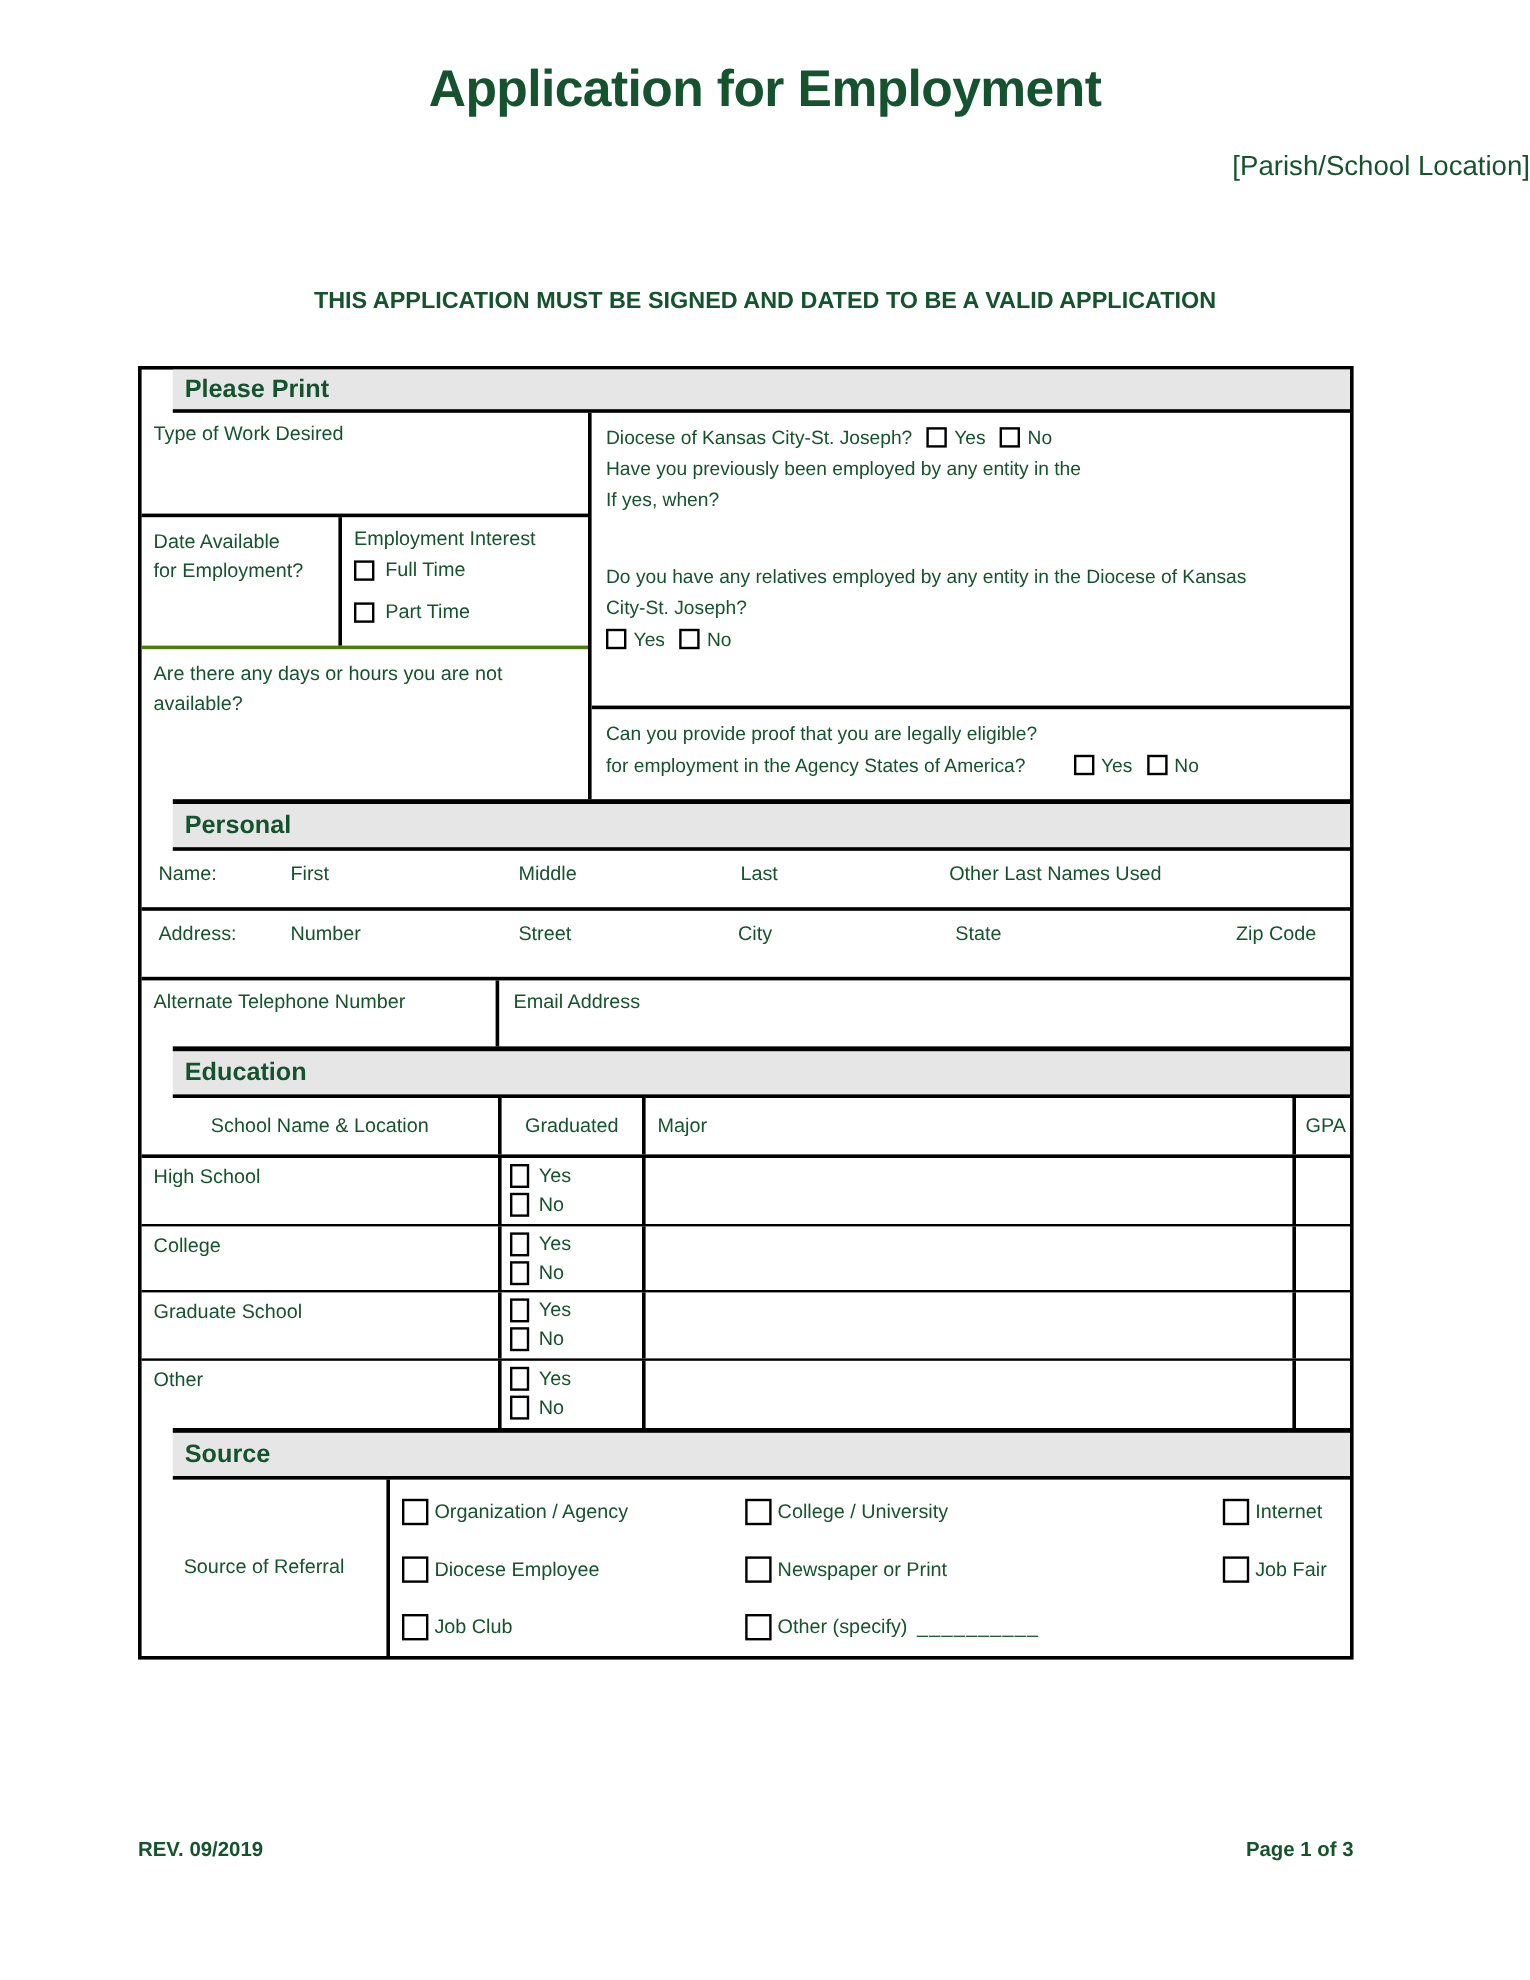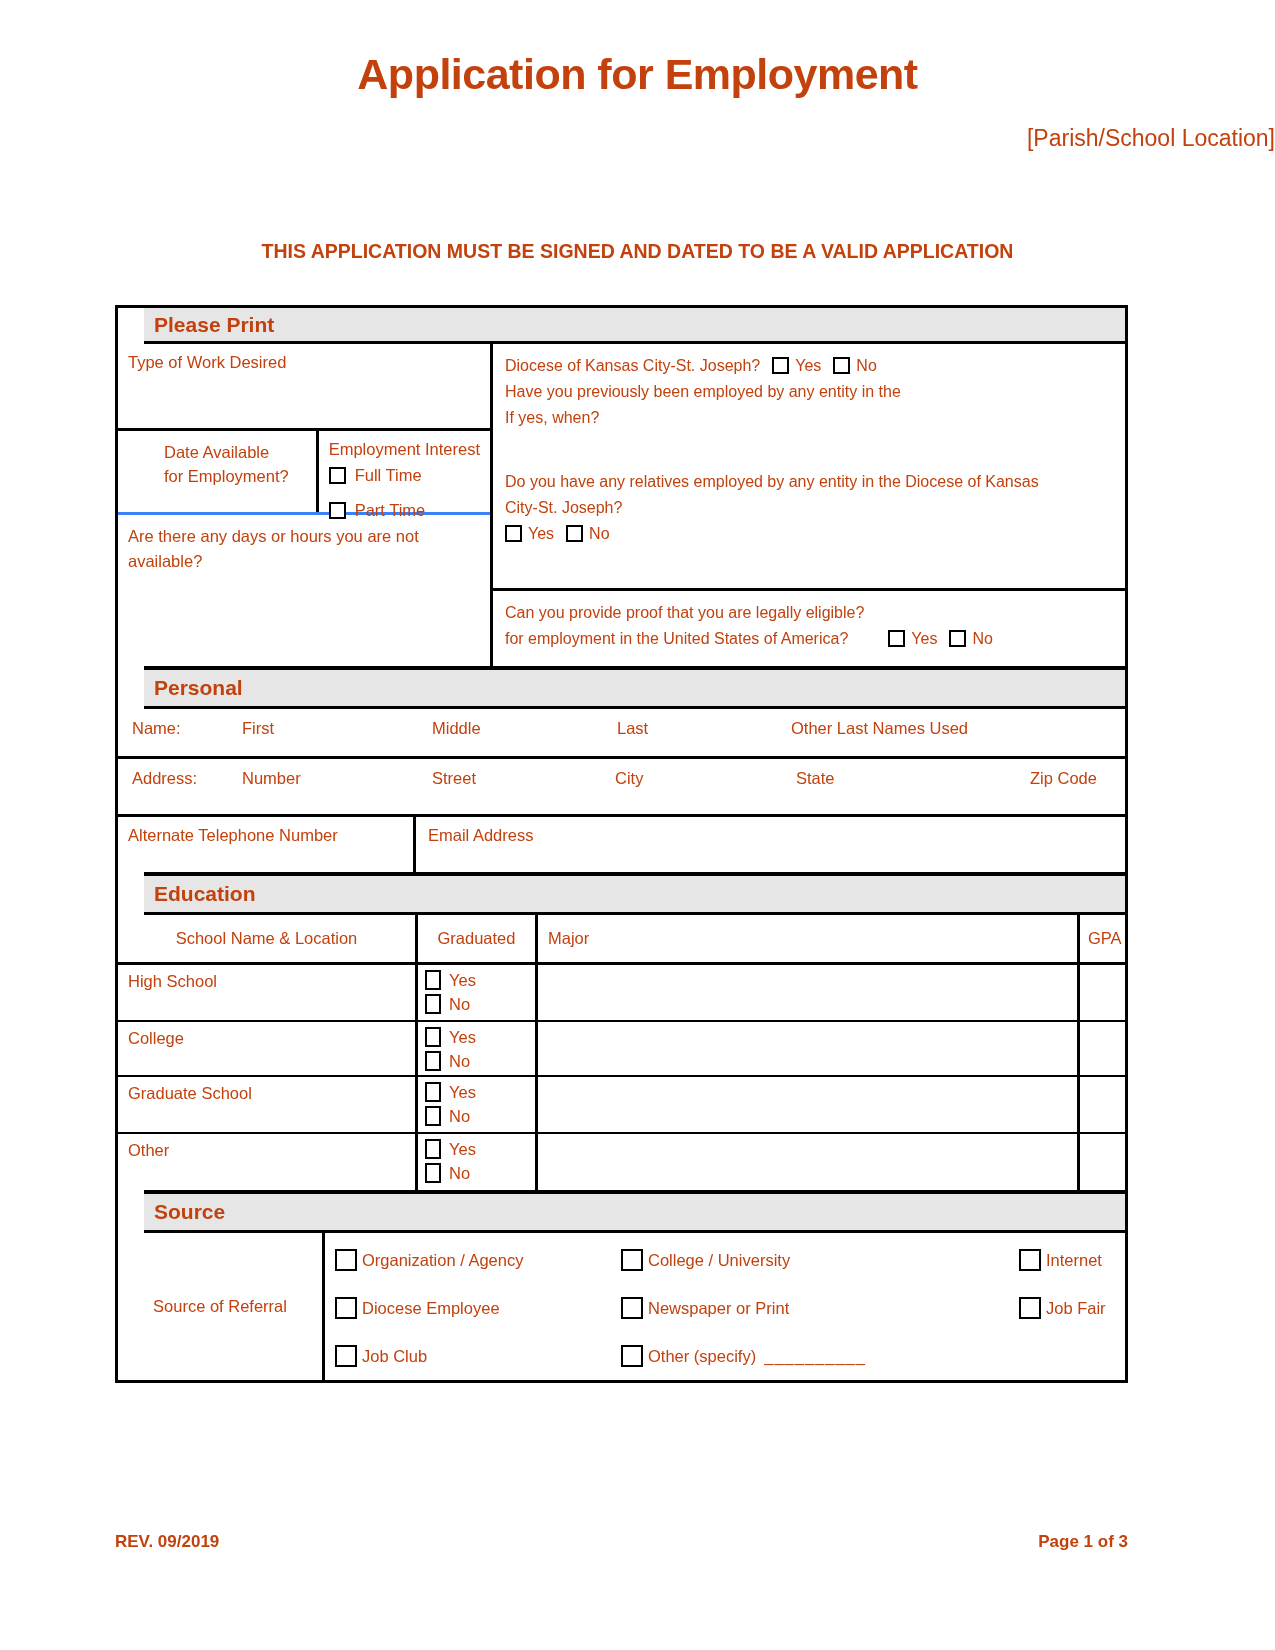--- a/index.html
+++ b/index.html
@@ -3,21 +3,21 @@
 <meta charset="utf-8">
 <style>
   * { box-sizing: border-box; margin: 0; padding: 0; }
   html, body { background: #ffffff; }
   .page {
     position: relative;
     width: 1275px;
     height: 1650px;
     background: #ffffff;
     font-family: "Liberation Sans", sans-serif;
-    color: #c2410c;
+    color: #14532d;
     overflow: hidden;
   }
   .doc-title {
     padding-top: 50px;
     text-align: center;
     font-size: 43px;
     font-weight: 700;
     letter-spacing: -0.5px;
   }
   .doc-subtitle {
@@ -50,21 +50,21 @@
     font-weight: 700;
     font-size: 21px;
     margin-left: 26px;
   }
   .bar.mid { height: 43px; border-top: 4px solid #000; }
   .line { display: block; white-space: nowrap; }
   
   .pp-body { display: flex; height: 322px; }
   .pp-left { width: 375px; border-right: 3px solid #000; display: flex; flex-direction: column; }
   .pp-cell1 { height: 87px; border-bottom: 3px solid #000; padding: 9px 10px; }
-  .pp-cell2 { height: 84px; border-bottom: 3px solid #3b82f6; display: flex; padding-left: 36px; }
+  .pp-cell2 { height: 110px; border-bottom: 3px solid #4d7c0f; display: flex; }
   .pp-date { width: 167px; border-right: 3px solid #000; padding: 9px 10px; line-height: 24px; }
   .pp-interest { flex: 1; padding: 9px 10px; }
   .opt { display: flex; align-items: center; margin-top: 7px; }
   .opt.opt2 { margin-top: 16px; }
   .opt .cb { margin-right: 9px; }
   .pp-cell3 { flex: 1; padding: 9px 10px; line-height: 25px; }
   .pp-right { flex: 1; display: flex; flex-direction: column; overflow: hidden; }
   .pp-ra { height: 247px; border-bottom: 3px solid #000; padding: 9px 12px; line-height: 26px; font-size: 16px; }
   .pp-rb { flex: 1; padding: 9px 12px; line-height: 26px; font-size: 16px; }
   .spacer { height: 38px; }
@@ -187,21 +187,21 @@
           <div class="line">Do you have any relatives employed by any entity in the Diocese of Kansas</div>
           <div class="line">City-St. Joseph?</div>
           <div class="line">
             <span class="cb"></span><span class="cblabel">Yes</span><span class="cb cbm"></span><span class="cblabel">No</span>
           </div>
         </div>
 
         <div class="pp-rb">
           <div class="line">Can you provide proof that you are legally eligible?</div>
           <div class="line">
-            <span>for employment in the United States of America?</span><span class="cb cbgap"></span><span class="cblabel">Yes</span><span class="cb cbm"></span><span class="cblabel">No</span>
+            <span>for employment in the Agency States of America?</span><span class="cb cbgap"></span><span class="cblabel">Yes</span><span class="cb cbm"></span><span class="cblabel">No</span>
           </div>
         </div>
 
       </div>
     </div>
 
     <div class="bar mid">
       <span>Personal</span>
     </div>
 

